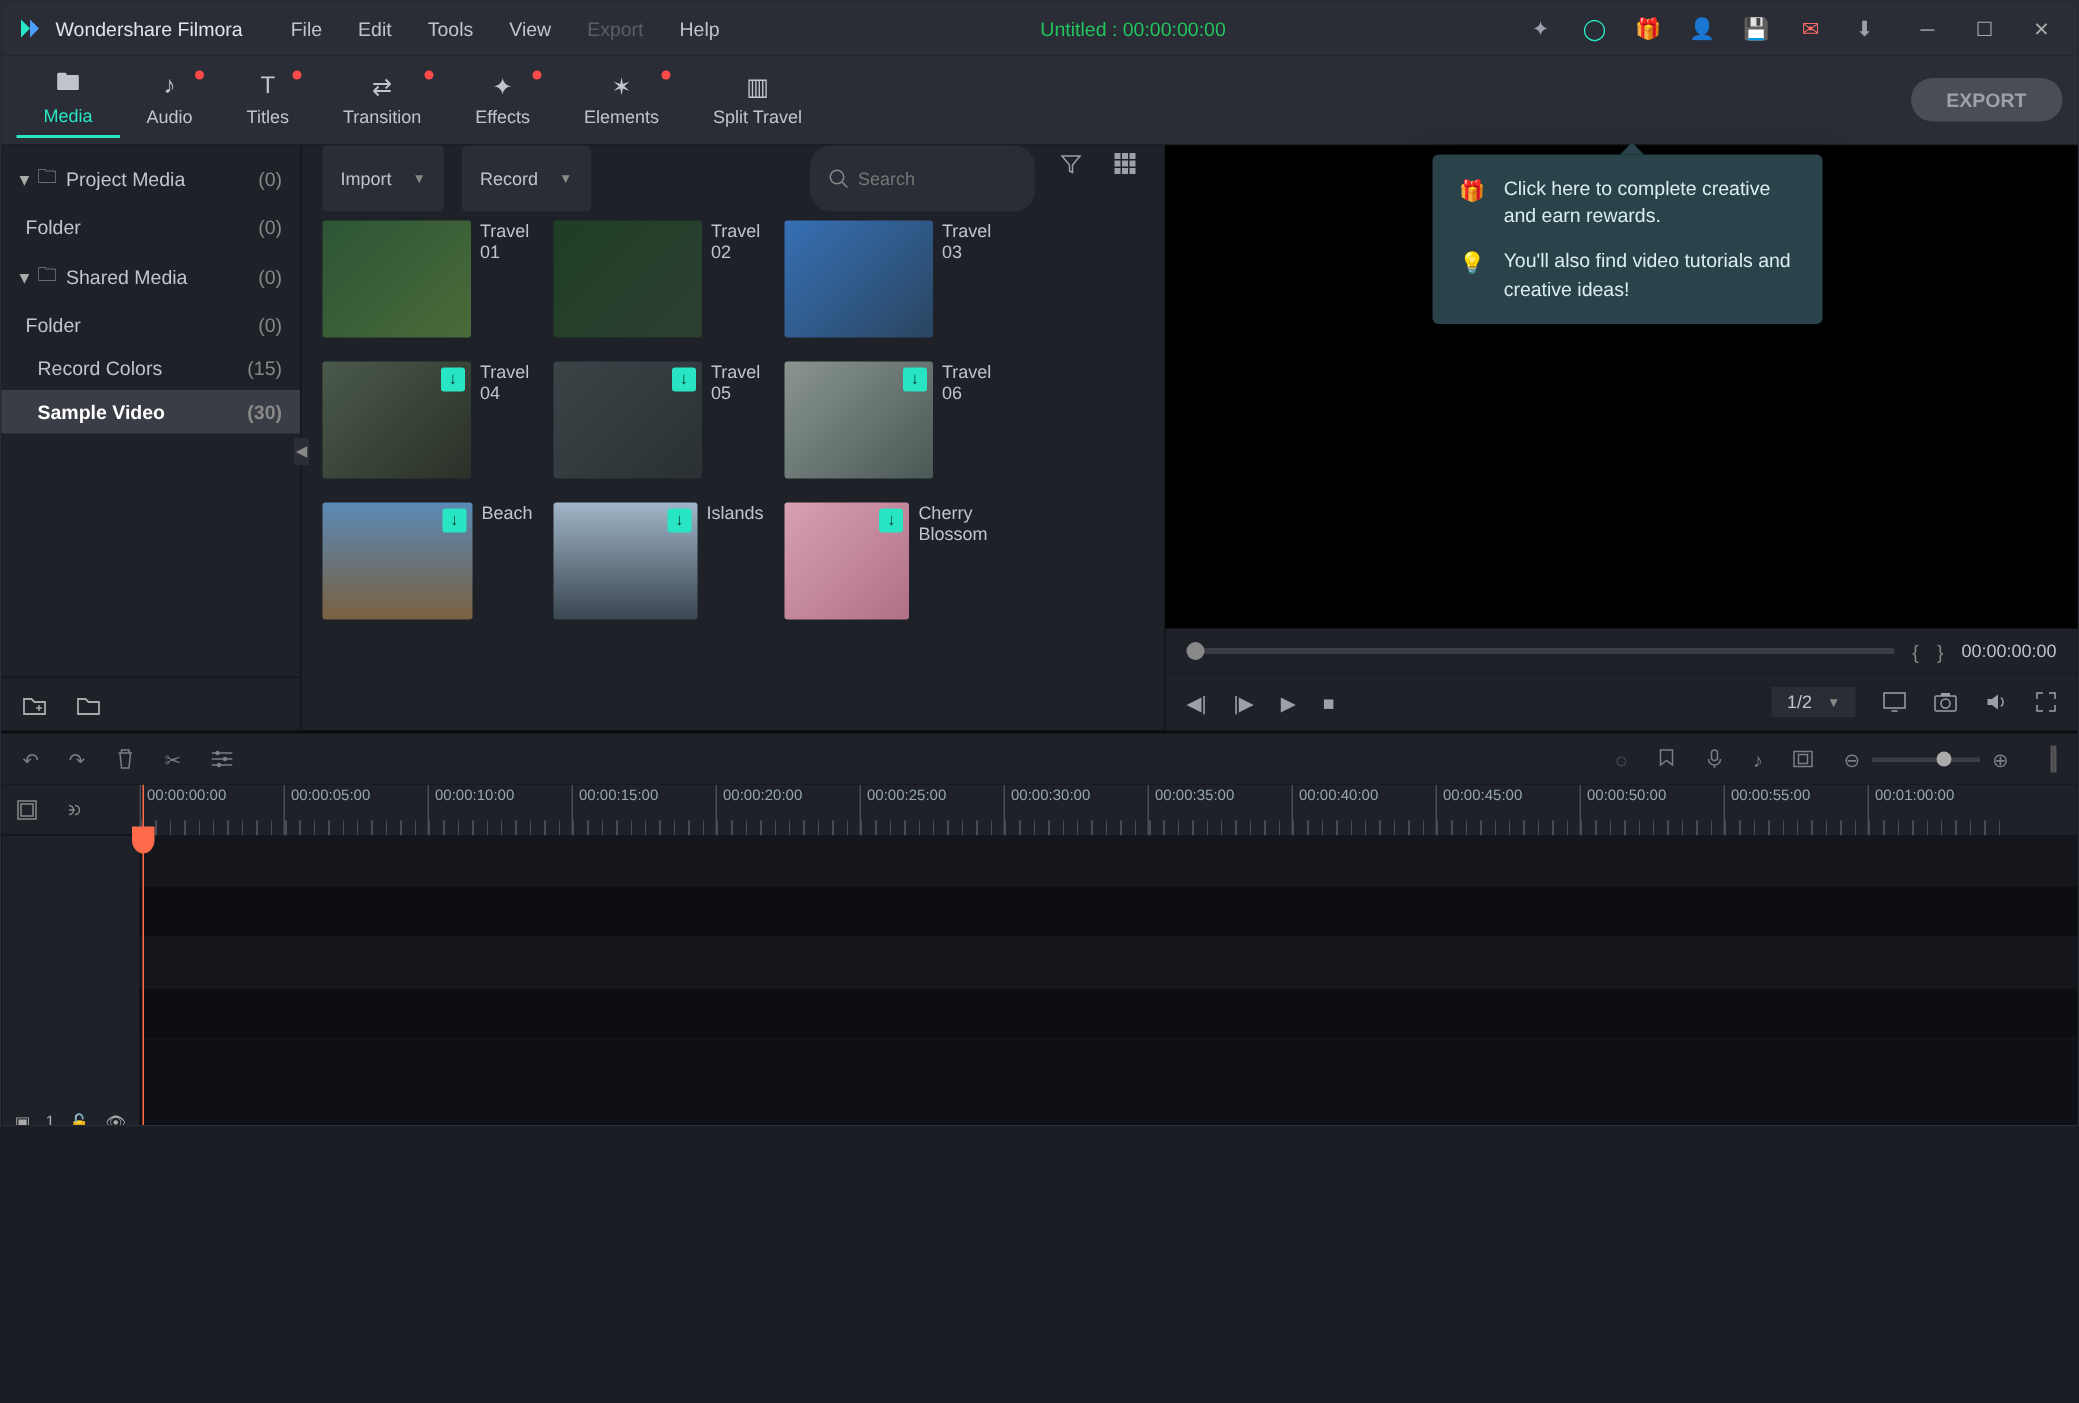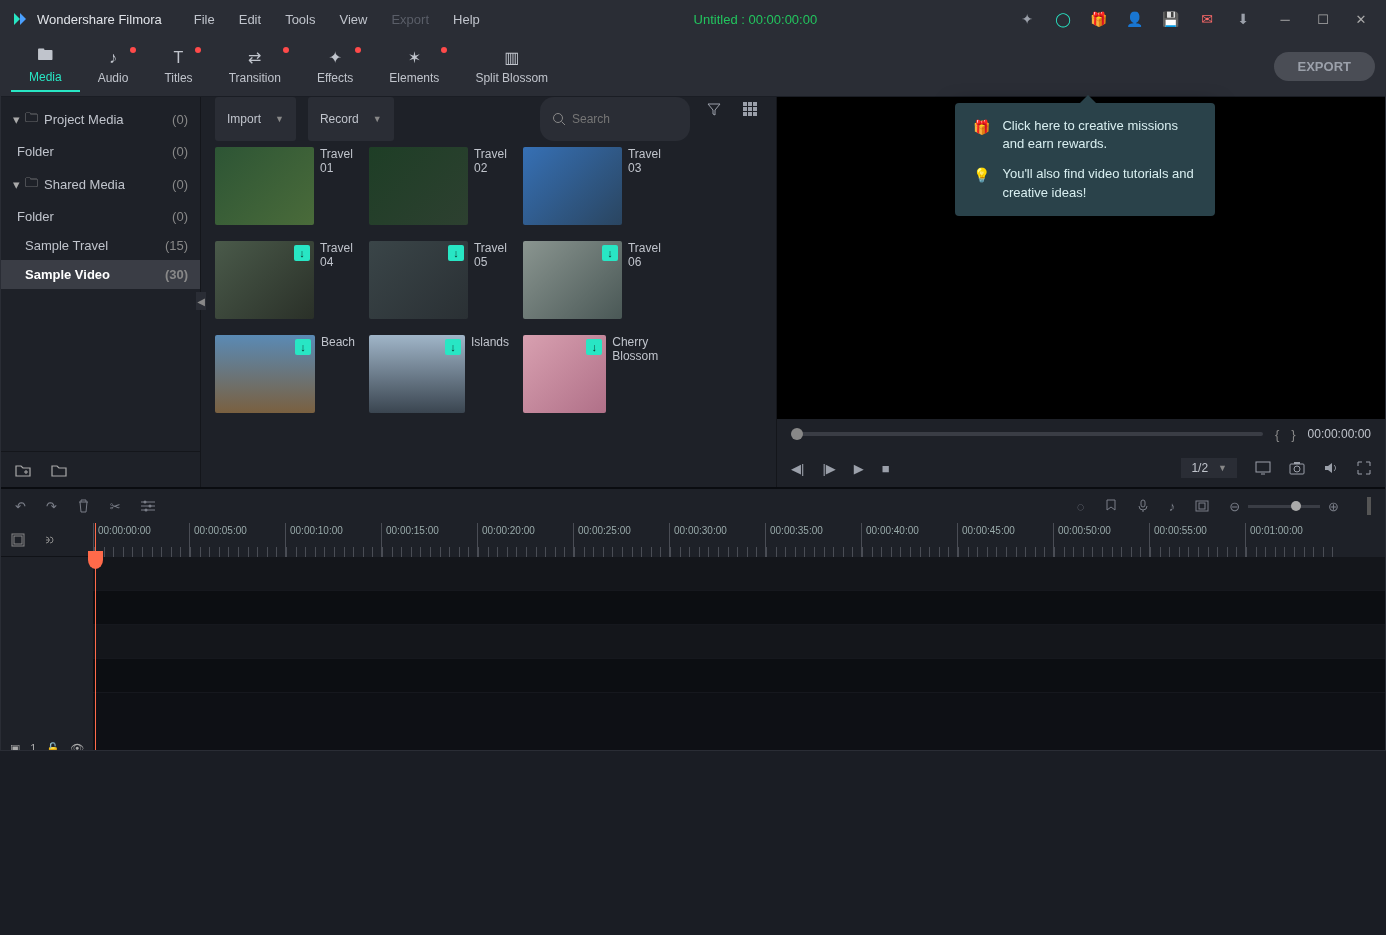--- a/index.html
+++ b/index.html
@@ -171,21 +171,21 @@
         <div class="label">Effects</div>
         <div class="dot"></div>
       </div>
       <div class="tab">
         <div class="icon">✶</div>
         <div class="label">Elements</div>
         <div class="dot"></div>
       </div>
       <div class="tab">
         <div class="icon">▥</div>
-        <div class="label">Split Blossom</div>
+        <div class="label">Split Travel</div>
       </div>
       <div class="spacer"></div>
     <div class="export-btn">EXPORT</div>
   </div>
 
   <div class="mainrow">
 
     <div class="sidebar">
       <div class="tree" id="tree">
           <div class="item">
@@ -203,21 +203,21 @@
             <span class="fld">🗀</span>
             <span class="name">Shared Media</span>
             <span class="count">(0)</span>
           </div>
           <div class="item indent">
             <span class="name">Folder</span>
             <span class="count">(0)</span>
           </div>
           <div class="item">
             <span class="chev"></span>
-            <span class="name">Sample Travel</span>
+            <span class="name">Record Colors</span>
             <span class="count">(15)</span>
           </div>
           <div class="item active">
             <span class="chev"></span>
             <span class="name">Sample Video</span>
             <span class="count">(30)</span>
           </div>
         </div>
       <div class="bottom">
         <span class="ic">
@@ -320,21 +320,21 @@
             </div>
             <div class="cap">Cherry Blossom</div>
           </div>
         </div>
     </div>
 
     <div class="preview">
       <div class="tooltip">
         <div class="row">
             <span class="tic">🎁</span>
-            <span class="txt">Click here to creative missions and earn rewards.</span>
+            <span class="txt">Click here to complete creative and earn rewards.</span>
           </div>
         <div class="row">
             <span class="tic">💡</span>
             <span class="txt">You'll also find video tutorials and creative ideas!</span>
           </div>
       </div>
       <div class="canvas"></div>
       <div class="seekrow">
         <div class="seekbar">
             <div class="knob"></div>

